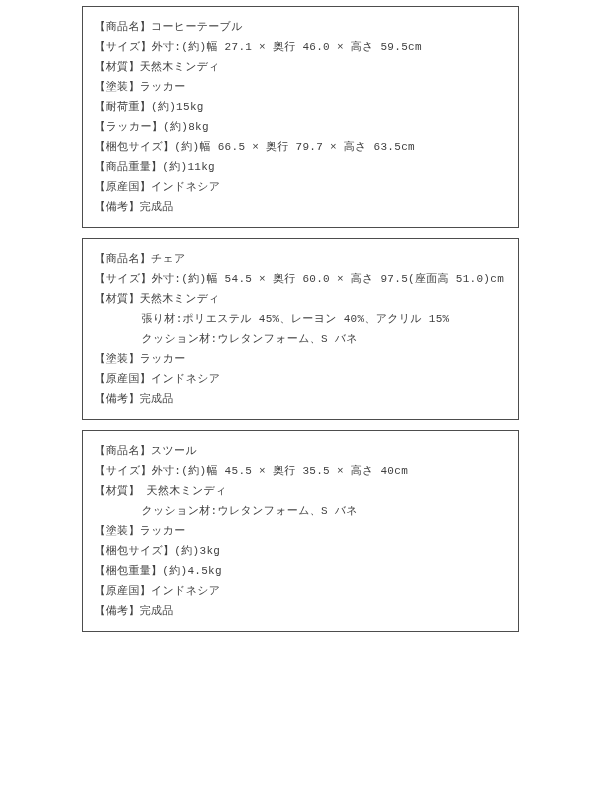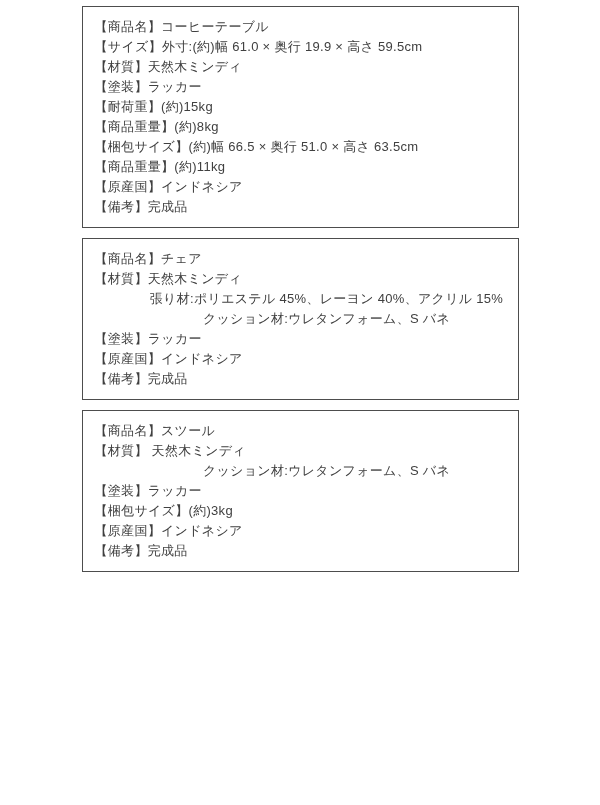--- a/index.html
+++ b/index.html
@@ -13,60 +13,63 @@
     width: 437px;
     margin: 6px auto 0 auto;
   }
   .spec-box {
     border: 1px solid var(--border-color, #4d4d4d);
     background: #ffffff;
     padding: 10px 6px 10px 12px;
     margin-bottom: 10px;
   }
   .spec-line {
-    font-size: 13px;
+    font-size: 11px;
     line-height: 20px;
     color: var(--text-color, #404040);
     letter-spacing: 0.3px;
     white-space: nowrap;
+    font-family: Liberation Mono, monospace;
   }
   .spec-line.indent {
     padding-left: 47px;
-    text-align: center;
   }
 </style>
 </head>
 <body style="background: rgb(255, 255, 255);">
 
 <main class="sheet">
   <div>
       <section class="spec-box">
         <div class="spec-line">【商品名】コーヒーテーブル</div>
-        <div class="spec-line">【サイズ】外寸:(約)幅 61.0 × 奥行 19.9 × 高さ 59.5cm</div>
+        <div class="spec-line">【サイズ】外寸:(約)幅 27.1 × 奥行 46.0 × 高さ 59.5cm</div>
         <div class="spec-line">【材質】天然木ミンディ</div>
         <div class="spec-line">【塗装】ラッカー</div>
         <div class="spec-line">【耐荷重】(約)15kg</div>
-        <div class="spec-line">【商品重量】(約)8kg</div>
-        <div class="spec-line">【梱包サイズ】(約)幅 66.5 × 奥行 51.0 × 高さ 63.5cm</div>
+        <div class="spec-line">【ラッカー】(約)8kg</div>
+        <div class="spec-line">【梱包サイズ】(約)幅 66.5 × 奥行 79.7 × 高さ 63.5cm</div>
         <div class="spec-line">【商品重量】(約)11kg</div>
         <div class="spec-line">【原産国】インドネシア</div>
         <div class="spec-line">【備考】完成品</div>
       </section>
       <section class="spec-box">
         <div class="spec-line">【商品名】チェア</div>
+        <div class="spec-line">【サイズ】外寸:(約)幅 54.5 × 奥行 60.0 × 高さ 97.5(座面高 51.0)cm</div>
         <div class="spec-line">【材質】天然木ミンディ</div>
         <div class="spec-line indent">張り材:ポリエステル 45%、レーヨン 40%、アクリル 15%</div>
         <div class="spec-line indent">クッション材:ウレタンフォーム、S バネ</div>
         <div class="spec-line">【塗装】ラッカー</div>
         <div class="spec-line">【原産国】インドネシア</div>
         <div class="spec-line">【備考】完成品</div>
       </section>
       <section class="spec-box">
         <div class="spec-line">【商品名】スツール</div>
+        <div class="spec-line">【サイズ】外寸:(約)幅 45.5 × 奥行 35.5 × 高さ 40cm</div>
         <div class="spec-line">【材質】 天然木ミンディ</div>
         <div class="spec-line indent">クッション材:ウレタンフォーム、S バネ</div>
         <div class="spec-line">【塗装】ラッカー</div>
         <div class="spec-line">【梱包サイズ】(約)3kg</div>
+        <div class="spec-line">【梱包重量】(約)4.5kg</div>
         <div class="spec-line">【原産国】インドネシア</div>
         <div class="spec-line">【備考】完成品</div>
       </section>
     </div>
 </main>
 
 </body></html>

